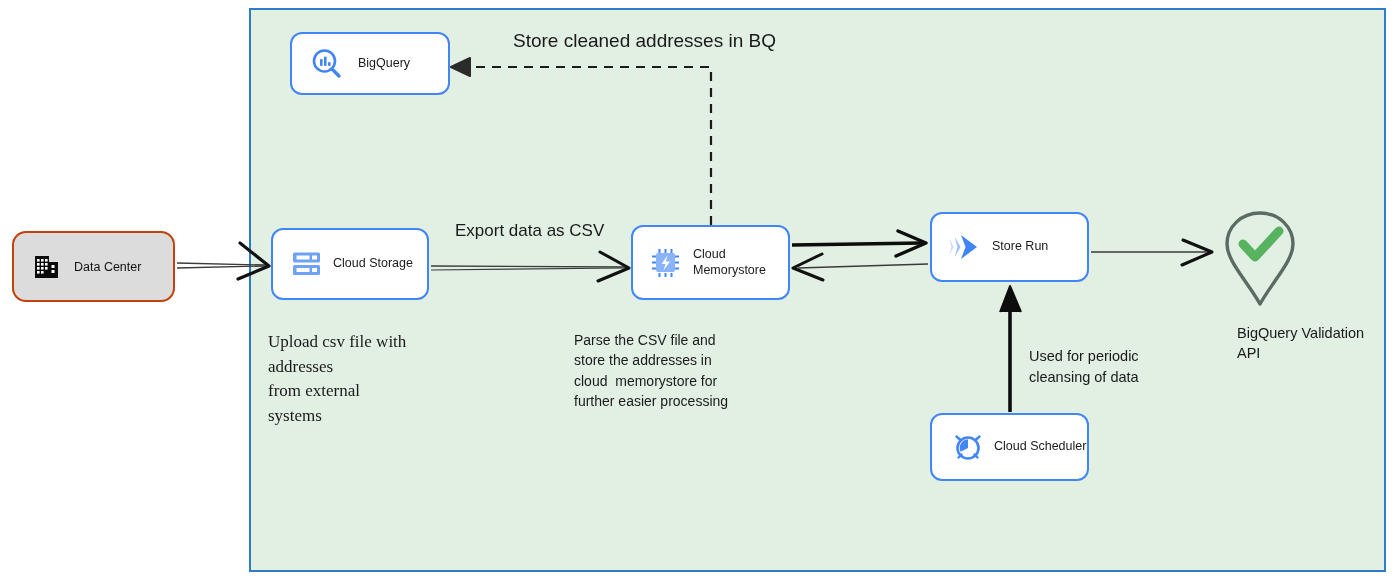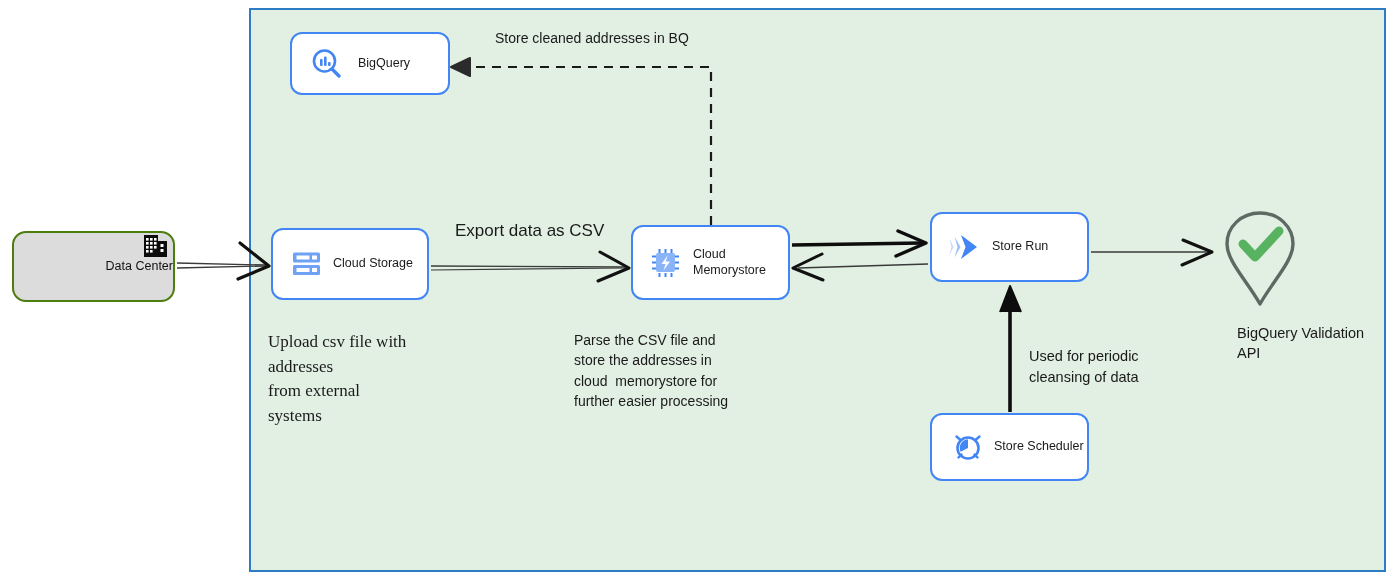--- a/index.html
+++ b/index.html
@@ -85,25 +85,24 @@
 
   
   .node-datacenter {
     position: absolute;
     left: 12px;
     top: 231px;
     width: 163px;
     height: 71px;
     box-sizing: border-box;
     display: flex;
-    align-items: flex-end;
+    align-items: center;
     background: #dcdcdc;
-    border: 2px solid #4d7c0f;
+    border: 2px solid #c2410c;
     border-radius: 14px;
-    flex-direction: column;
   }
   .node-datacenter .node-icon { width: 34px; margin-left: 16px; display:flex; align-items:center; justify-content:center; }
   .node-datacenter .node-label {
     flex: 1 1 auto;
     margin-left: 10px;
     font-size: 12.5px;
     color: #111111;
   }
 
   
@@ -124,22 +123,22 @@
     line-height: 1.35;
   }
 
   
   .annotation {
     position: absolute;
     color: #1a1a1a;
     white-space: pre-wrap;
   }
   .ann-store-bq {
-    left: 495px; top: 30px;
-    font-size: 14px;
+    left: 513px; top: 30px;
+    font-size: 19px;
   }
   .ann-export-csv {
     left: 455px; top: 221px;
     font-size: 17px;
   }
   .ann-upload {
     left: 268px; top: 330px;
     font-size: 17px;
     line-height: 1.45;
     font-family: Liberation Serif, serif;
@@ -298,21 +297,21 @@
         <g stroke="#4285f4" stroke-width="2.4" fill="none" stroke-linecap="round">
           <line x1="4.5" y1="5.5" x2="8.5" y2="9"></line>
           <line x1="27.5" y1="5.5" x2="23.5" y2="9"></line>
           <line x1="6.5" y1="26.5" x2="9.5" y2="23.5"></line>
           <line x1="25.5" y1="26.5" x2="22.5" y2="23.5"></line>
         </g>
         <circle cx="16" cy="17" r="10.5" fill="none" stroke="#4285f4" stroke-width="2.6"></circle>
         <path d="M 16 17 L 16 8.2 A 8.8 8.8 0 0 0 8.6 20.8 Z" fill="#4285f4"></path>
       </svg>
     </span>
-    <span class="node-label">Store Scheduler</span>
+    <span class="node-label">Cloud Scheduler</span>
   </div>
 
   <div class="pin-group">
     <svg width="82" height="100" viewBox="0 0 82 100" xmlns="http://www.w3.org/2000/svg">
       <path d="M 41 4
                C 22 4 8 18 8 35
                C 8 52 28 72 41 95
                C 54 72 74 52 74 35
                C 74 18 60 4 41 4 Z" fill="none" stroke="#5b6b63" stroke-width="3.4" stroke-linejoin="round"></path>
       <path d="M 24 35 L 36 48 L 60 22" fill="none" stroke="#57b35f" stroke-width="9" stroke-linecap="round" stroke-linejoin="round"></path>

